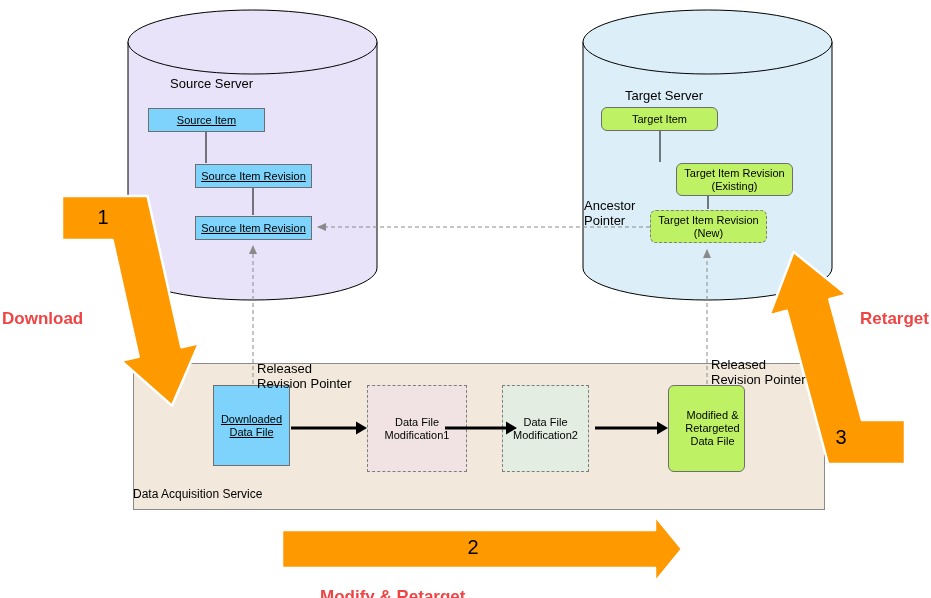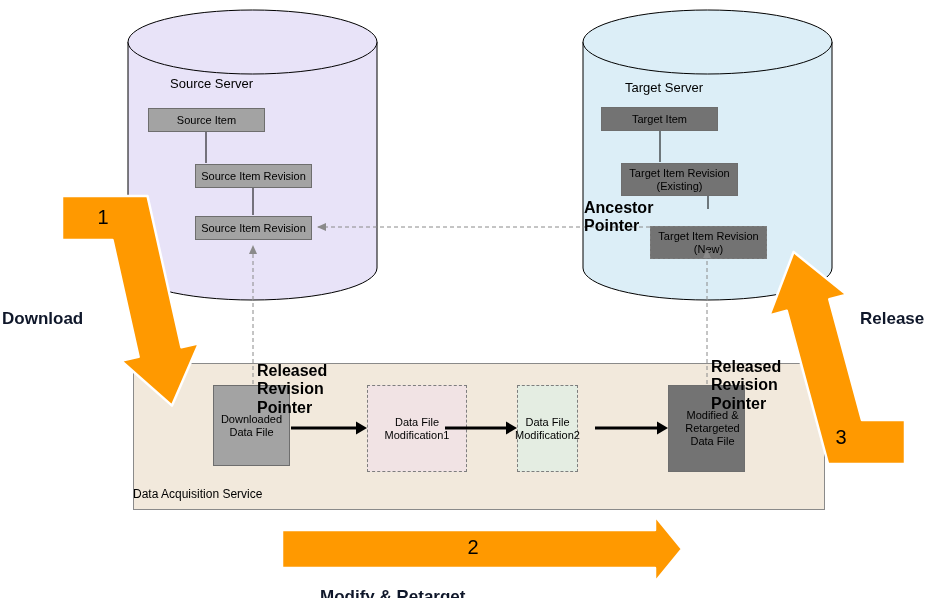--- a/index.html
+++ b/index.html
@@ -6,63 +6,63 @@
   #canvas{
     position:relative;width:931px;height:598px;overflow:hidden;background:#fff;
     font-family:"Liberation Sans",sans-serif;color:#000;
   }
   svg.layer{position:absolute;left:0;top:0;pointer-events:none;}
   .node{
     position:absolute;box-sizing:border-box;border:1px solid #6e6e6e;
     display:flex;align-items:center;justify-content:center;text-align:center;
     font-size:11px;line-height:1.18;padding:1px 2px;
   }
-  .pink{background:#a3a3a3;}
-  .green{background:#737373;}
+  .pink{background:#7dd3fc;text-decoration:underline;}
+  .green{background:#bef264;border-radius:6px;}
   .palepink{background:#F1E3E4;}
   .palegreen{background:#E4EDE2;}
   .dashedb{border:1px dashed #7e7e7e;}
   .servicebox{
     position:absolute;left:133px;top:363px;width:692px;height:147px;
     box-sizing:border-box;background:#F2E9DC;border:1px solid #8a8a8a;
   }
   .title{position:absolute;font-size:13px;text-align:left;}
-  .smalllbl{position:absolute;font-size:16px;line-height:1.15;font-weight:bold;}
+  .smalllbl{position:absolute;font-size:13px;line-height:1.15;}
   .servicetitle{position:absolute;left:133px;top:487px;width:692px;font-size:12px;}
   .flownum{position:absolute;font-size:20px;text-align:center;width:30px;color:#000;}
-  .flowlbl{position:absolute;font-size:17px;font-weight:bold;color:#0f172a;white-space:nowrap;}
+  .flowlbl{position:absolute;font-size:17px;font-weight:bold;color:#ef4444;white-space:nowrap;}
 </style>
 </head>
 <body>
 
 <div id="canvas">
 
   <svg class="layer" width="931" height="598">
     <path d="M128,42 L128,268 A124.5,32 0 0 0 377,268 L377,42" fill="#E8E3F8" stroke="#000" stroke-width="1"></path>
     <ellipse cx="252.5" cy="42" rx="124.5" ry="32" fill="#E8E3F8" stroke="#000" stroke-width="1"></ellipse>
     <path d="M583,42 L583,268 A124.5,32 0 0 0 832,268 L832,42" fill="#DCEEF7" stroke="#000" stroke-width="1"></path>
     <ellipse cx="707.5" cy="42" rx="124.5" ry="32" fill="#DCEEF7" stroke="#000" stroke-width="1"></ellipse>
   </svg>
 
   <div class="servicebox"></div>
 
   <div class="title" style="left:170px;top:76px;width:165px;">Source Server</div>
-  <div class="title" style="left:625px;top:80px;width:165px;">Target Server</div>
+  <div class="title" style="left:625px;top:88px;width:165px;">Target Server</div>
 
   <div class="node pink" style="left:148px;top:108px;width:117px;height:24px;">Source Item</div>
   <div class="node pink" style="left:195px;top:164px;width:117px;height:24px;">Source Item Revision</div>
   <div class="node pink" style="left:195px;top:216px;width:117px;height:24px;">Source Item Revision</div>
 
   <div class="node green" style="left:601px;top:107px;width:117px;height:24px;">Target Item</div>
-  <div class="node green" style="left:621px;top:163px;width:117px;height:33px;">Target Item Revision (Existing)</div>
-  <div class="node green dashedb" style="left:650px;top:210px;width:117px;height:33px;margin-top:16px;">Target Item Revision (New)</div>
+  <div class="node green" style="left:676px;top:163px;width:117px;height:33px;">Target Item Revision (Existing)</div>
+  <div class="node green dashedb" style="left:650px;top:210px;width:117px;height:33px;">Target Item Revision (New)</div>
 
   <div class="node pink" style="left:213px;top:385px;width:77px;height:81px;">Downloaded Data File</div>
   <div class="node palepink dashedb" style="left:367px;top:385px;width:100px;height:87px;">Data File Modification1</div>
-  <div class="node palegreen dashedb" style="left:517px;top:385px;width:61px;height:87px;">Data File Modification2</div>
+  <div class="node palegreen dashedb" style="left:502px;top:385px;width:87px;height:87px;">Data File Modification2</div>
   <div class="node green" style="left:668px;top:385px;width:77px;height:87px;padding-left:14px;">Modified &amp; Retargeted Data File</div>
 
   <svg class="layer" width="931" height="598">
     <defs>
       <marker id="mGray" markerUnits="userSpaceOnUse" markerWidth="9" markerHeight="8" refX="8" refY="4" orient="auto">
         <path d="M0,0 L9,4 L0,8 Z" fill="#8a8a8a"></path>
       </marker>
     </defs>
 
     <path d="M206,132 L206,163" stroke="#000" stroke-width="1" fill="none"></path>
@@ -96,16 +96,16 @@
   <div class="smalllbl" style="left:257px;top:362px;width:108px;">Released Revision Pointer</div>
   <div class="smalllbl" style="left:711px;top:358px;width:108px;">Released Revision Pointer</div>
 
   <div class="servicetitle">Data Acquisition Service</div>
 
   <div class="flownum" style="left:88px;top:206px;">1</div>
   <div class="flownum" style="left:458px;top:536px;">2</div>
   <div class="flownum" style="left:826px;top:426px;">3</div>
 
   <div class="flowlbl" style="left:2px;top:309px;">Download</div>
-  <div class="flowlbl" style="left:860px;top:309px;">Release</div>
+  <div class="flowlbl" style="left:860px;top:309px;">Retarget</div>
   <div class="flowlbl" style="left:320px;top:587px;width:300px;text-align:left;">Modify &amp; Retarget</div>
 
 </div>
 
 </body></html>

